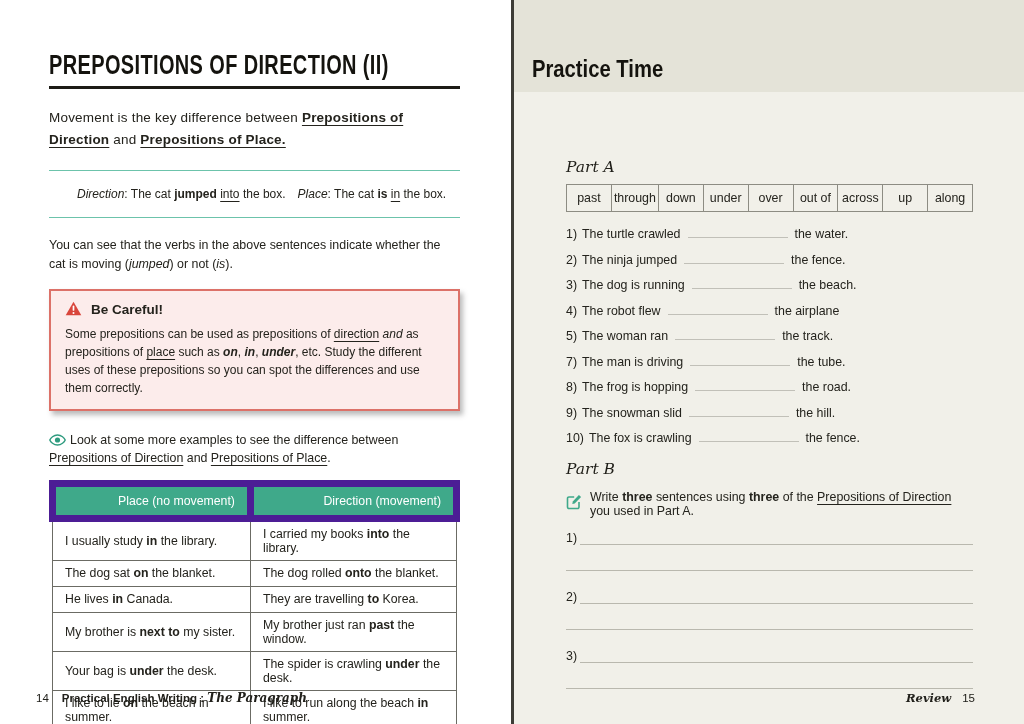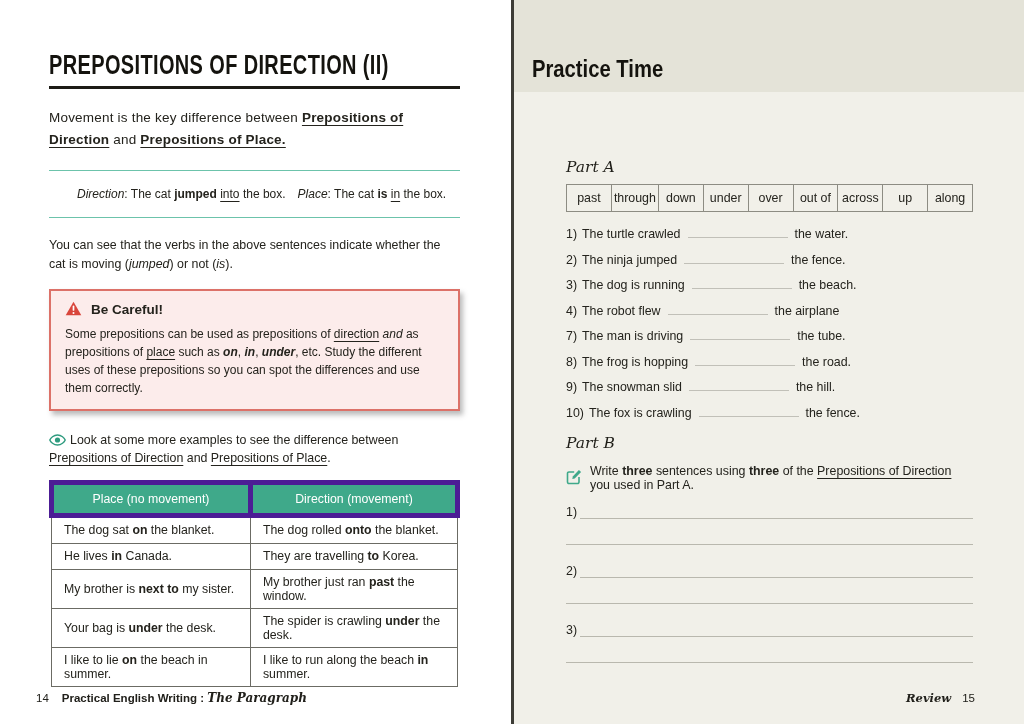--- a/index.html
+++ b/index.html
@@ -28,22 +28,22 @@
   .warning-box{
     margin-top:14px;border:2px solid #dc7168;background:#fceceb;
     padding:10px 14px 11px 14px;box-shadow:3px 4px 5px rgba(60,60,60,0.35);
   }
   .warning-head{display:flex;align-items:center;gap:9px;font-weight:700;font-size:13.5px;}
   .warning-body{margin-top:6px;font-size:12px;line-height:1.52;}
   .look-note{margin-top:20px;font-size:12.4px;line-height:1.5;}
   .look-note svg{vertical-align:-2px;margin-right:4px;}
   .comparison-table{margin-top:12px;width:100%;border-collapse:collapse;font-size:12.3px;}
   .comparison-table th{
-    background:#3fa98a;color:#ffffff;font-weight:400;text-align:center;
-    padding:7px 12px;border:5px solid #4c1d95;
+    background:#3fa98a;color:#ffffff;font-weight:400;text-align:right;
+    padding:7px 12px;border:7px solid #4c1d95;
   }
   .comparison-table th:first-child{border-right:2px solid #ffffff;width:49%;}
   .comparison-table td{border:1px solid #6b6b64;padding:5px 12px;background:#ffffff;height:15px;}
   .footer-left{
     position:absolute;left:36px;bottom:19px;font-size:11.5px;
     display:flex;gap:13px;align-items:baseline;white-space:nowrap;color:#21201b;
   }
   .footer-book{font-weight:700;}
   .footer-script{font-family:"DejaVu Serif",serif;font-style:italic;font-weight:700;font-size:12px;}
 
@@ -129,20 +129,24 @@
 
   <table class="comparison-table">
     <thead>
       <tr>
         <th>Place (no movement)</th>
         <th>Direction (movement)</th>
       </tr>
     </thead>
     <tbody>
       <tr>
+        <td><span>I usually study </span><span style="font-weight: 700;">in</span><span> the library.</span></td>
+        <td><span>I carried my books </span><span style="font-weight: 700;">into</span><span> the library.</span></td>
+      </tr>
+      <tr>
         <td><span>The dog sat </span><span style="font-weight: 700;">on</span><span> the blanket.</span></td>
         <td><span>The dog rolled </span><span style="font-weight: 700;">onto</span><span> the blanket.</span></td>
       </tr>
       <tr>
         <td><span>He lives </span><span style="font-weight: 700;">in</span><span> Canada.</span></td>
         <td><span>They are travelling </span><span style="font-weight: 700;">to</span><span> Korea.</span></td>
       </tr>
       <tr>
         <td><span>My brother is </span><span style="font-weight: 700;">next to</span><span> my sister.</span></td>
         <td><span>My brother just ran </span><span style="font-weight: 700;">past</span><span> the window.</span></td>
@@ -187,20 +191,21 @@
       <span class="wb-cell">across</span>
       <span class="wb-cell">up</span>
       <span class="wb-cell">along</span>
     </div>
 
     <div class="fill-items">
       <div class="fill-item"><span class="num">1)</span><span>The turtle crawled</span><span class="blank"></span><span>the water.</span></div>
       <div class="fill-item"><span class="num">2)</span><span>The ninja jumped</span><span class="blank"></span><span>the fence.</span></div>
       <div class="fill-item"><span class="num">3)</span><span>The dog is running</span><span class="blank"></span><span>the beach.</span></div>
       <div class="fill-item"><span class="num">4)</span><span>The robot flew</span><span class="blank"></span><span>the airplane</span></div>
+      <div class="fill-item"><span class="num">5)</span><span>The woman ran</span><span class="blank"></span><span>the track.</span></div>
       <div class="fill-item"><span class="num">7)</span><span>The man is driving</span><span class="blank"></span><span>the tube.</span></div>
       <div class="fill-item"><span class="num">8)</span><span>The frog is hopping</span><span class="blank"></span><span>the road.</span></div>
       <div class="fill-item"><span class="num">9)</span><span>The snowman slid</span><span class="blank"></span><span>the hill.</span></div>
       <div class="fill-item"><span class="num">10)</span><span>The fox is crawling</span><span class="blank"></span><span>the fence.</span></div>
     </div>
 
     <div class="part-heading part-b">Part B</div>
 
     <div class="instruction">
       <span>

